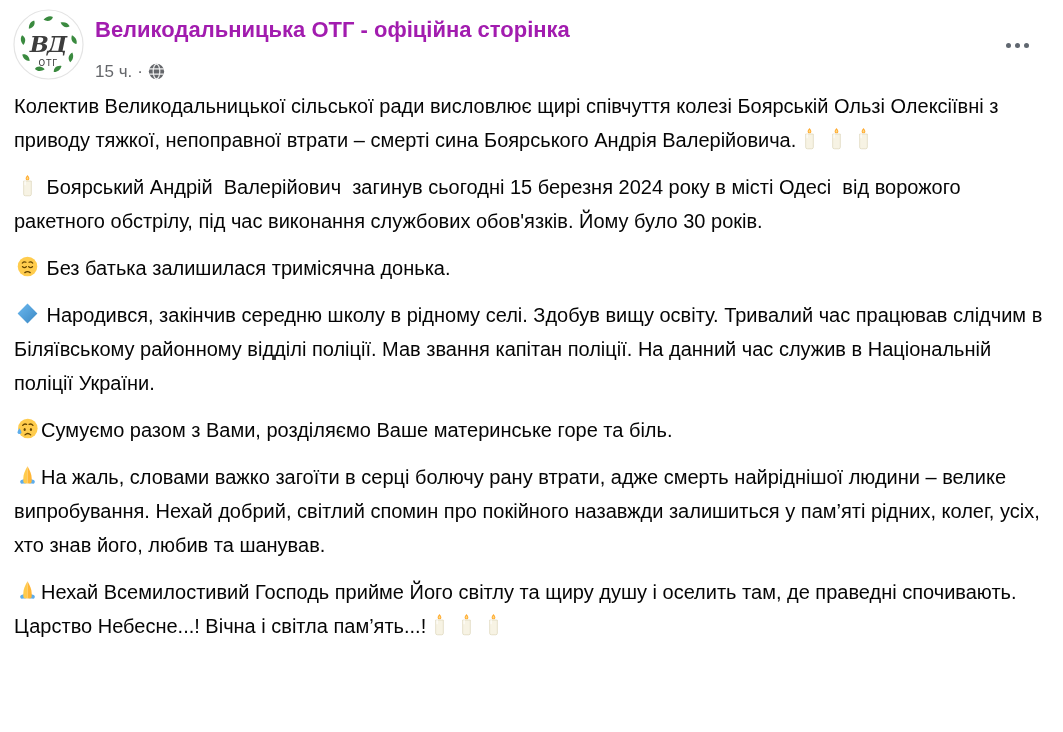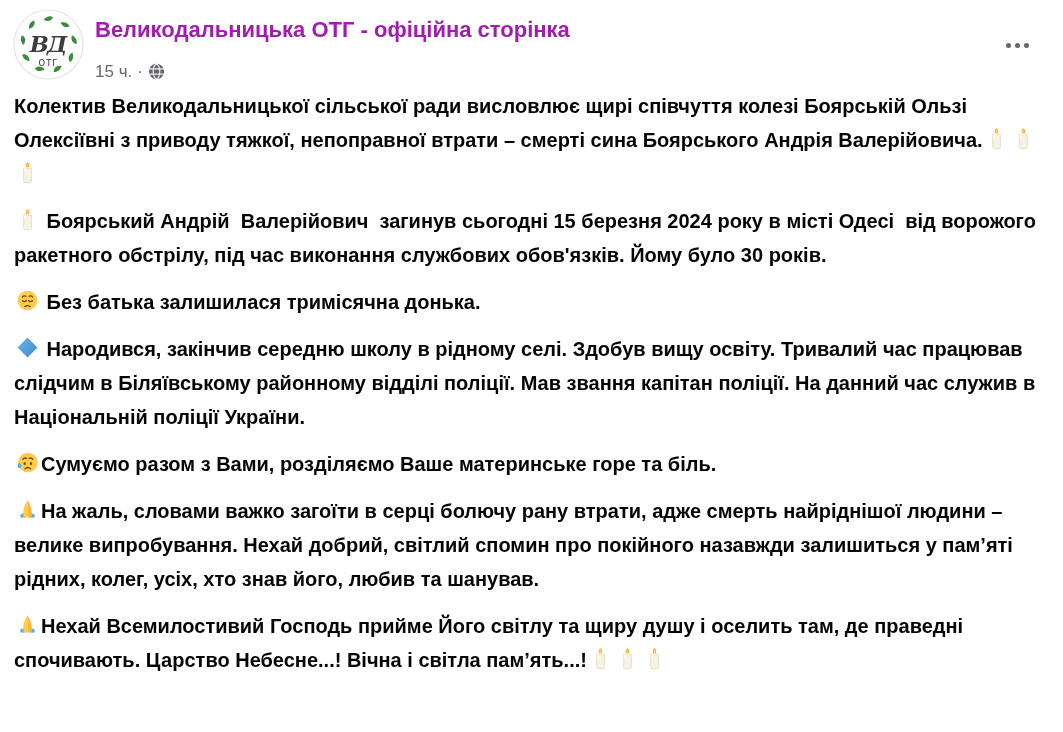--- a/index.html
+++ b/index.html
@@ -19,21 +19,21 @@
   .meta .ts{cursor:pointer;}
   .globe{width:17px;height:17px;display:inline-block;}
   .globe svg{width:100%;height:100%;display:block;}
   .more-btn{
     position:absolute;top:30px;right:24px;width:44px;height:30px;
     display:flex;align-items:center;justify-content:center;gap:4px;
     cursor:pointer;border-radius:6px;
   }
   .more-btn .dot{width:5px;height:5px;border-radius:50%;background:#606770;}
   
-  .content{padding:7px 14px 0 14px;font-weight:bold;}
+  .content{padding:7px 14px 0 14px;}
   .para{
     margin:0 0 13px 0;
     font-size:20px;line-height:34px;color:#050505;
     white-space:pre-wrap;word-wrap:break-word;
   }
   .emoji{
     display:inline-block;width:23px;height:23px;
     vertical-align:-3px;margin:0 2px;
   }
   .emoji svg{width:100%;height:100%;display:block;}

